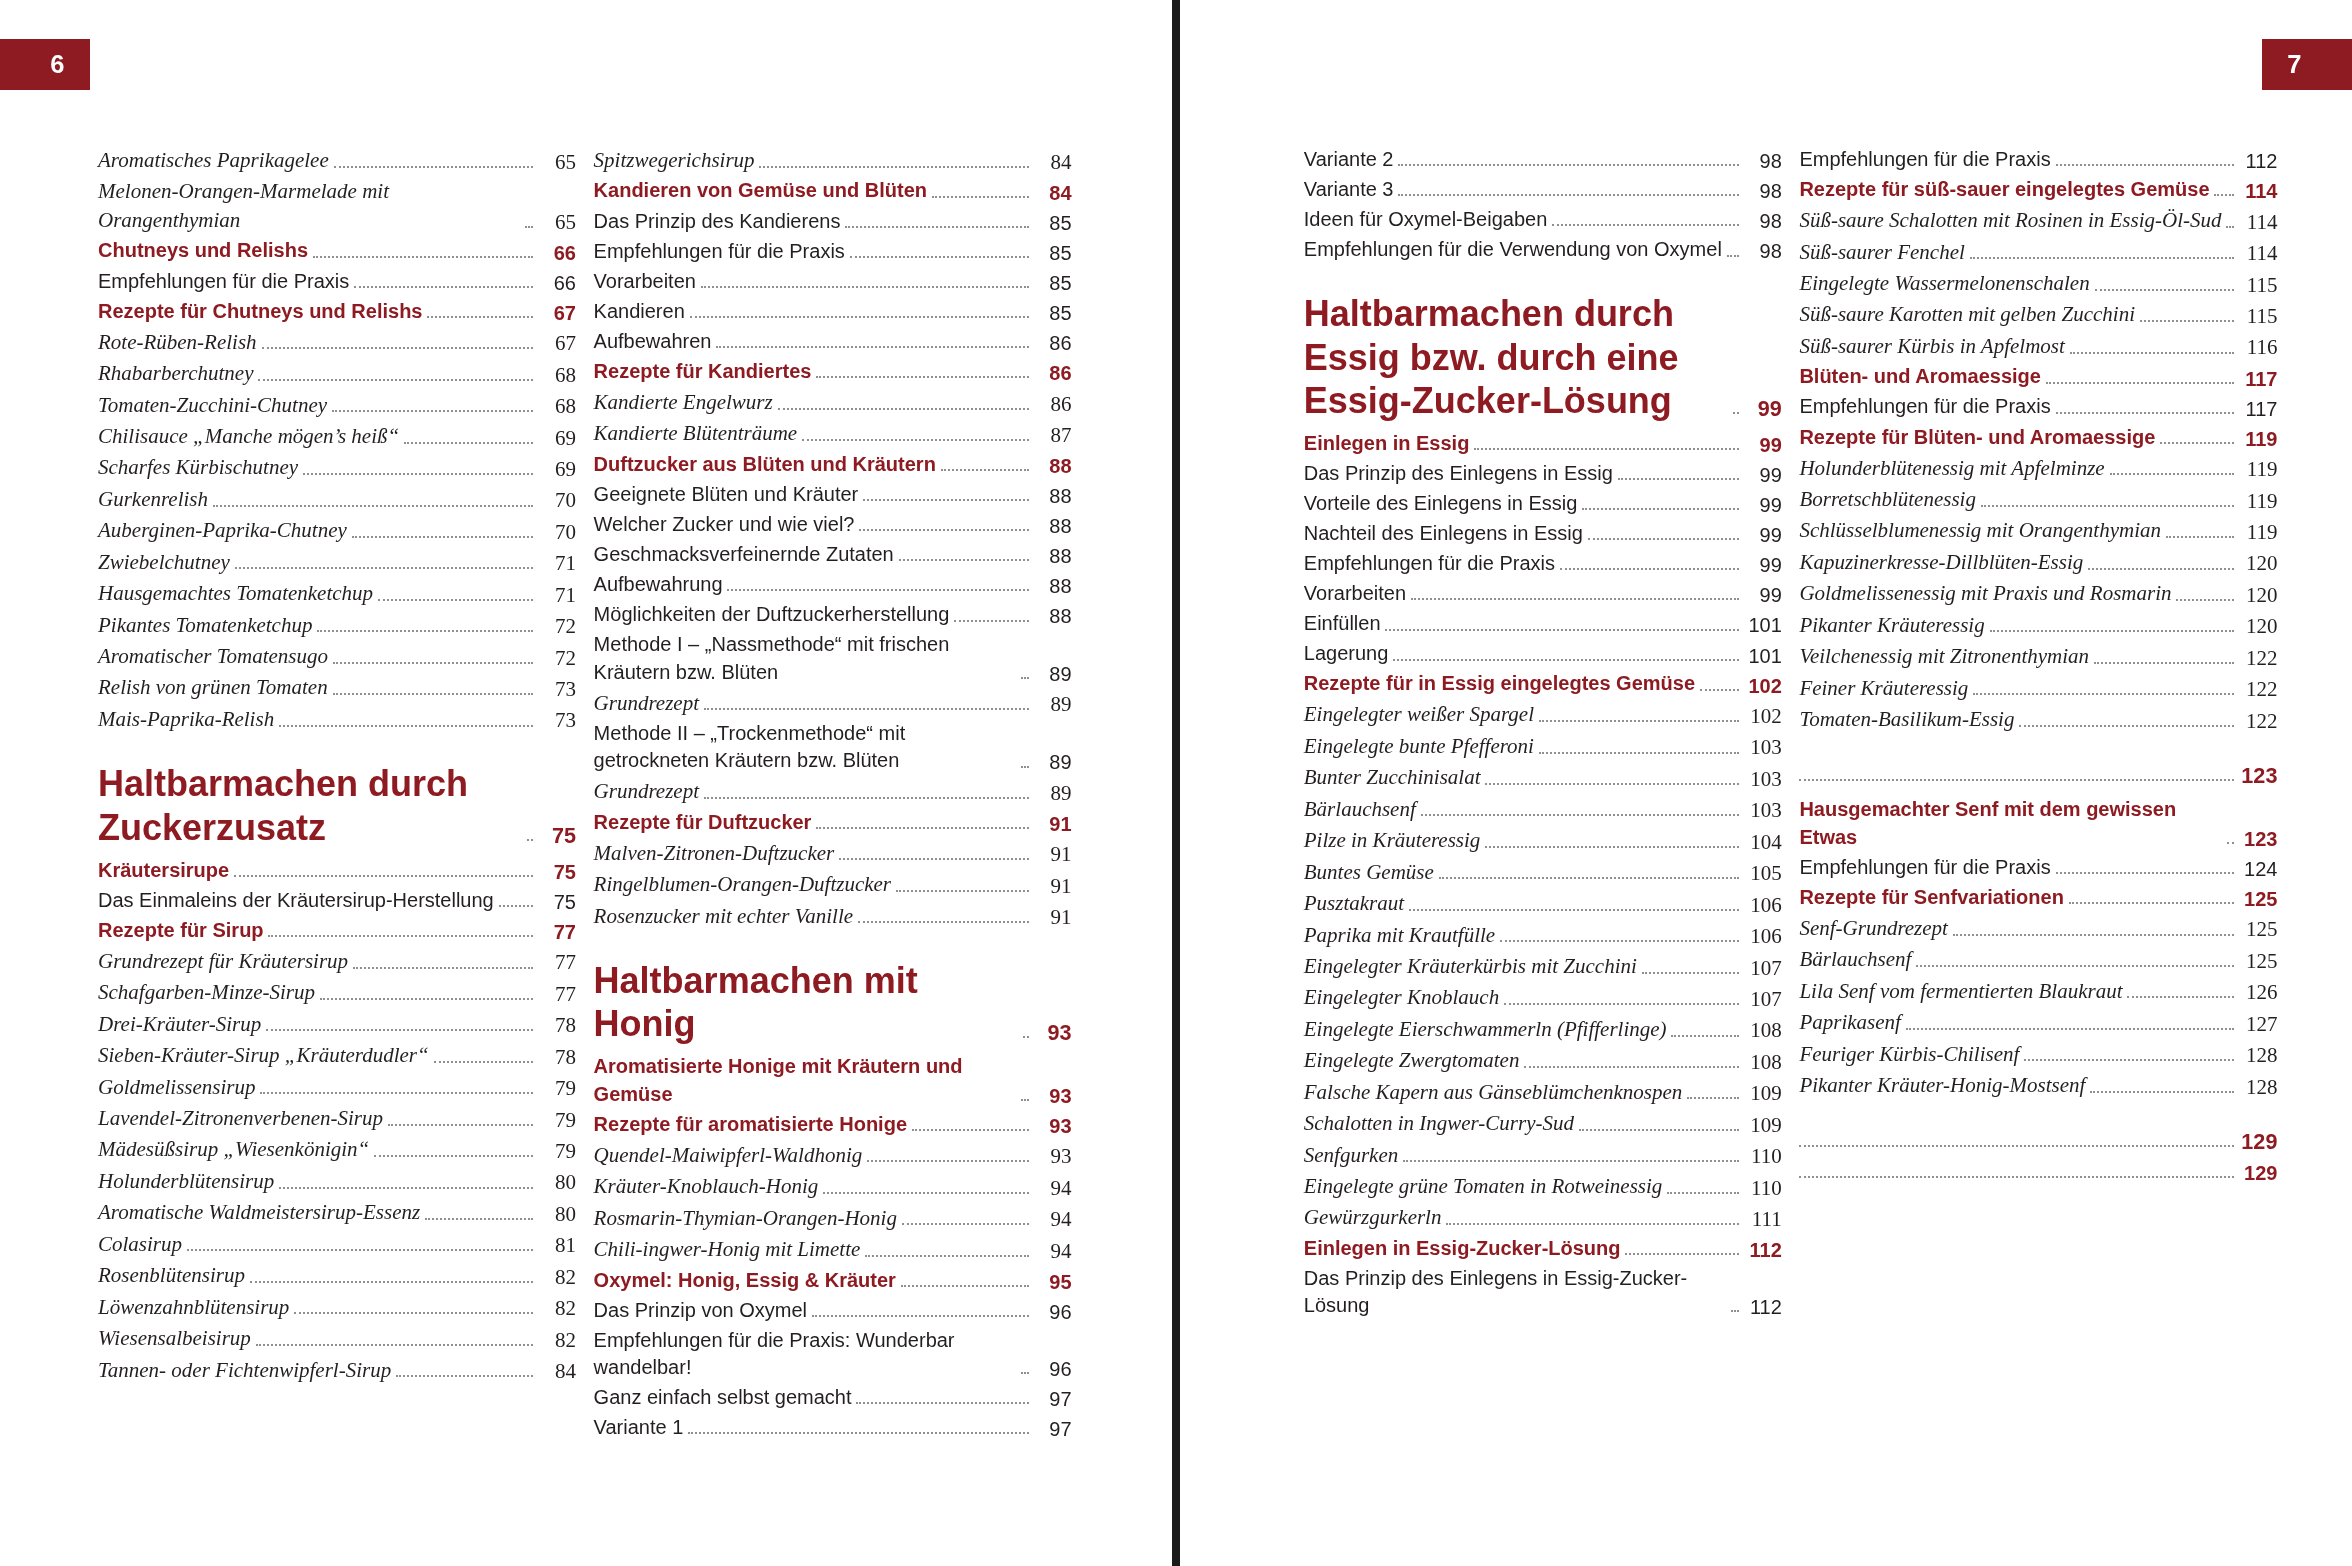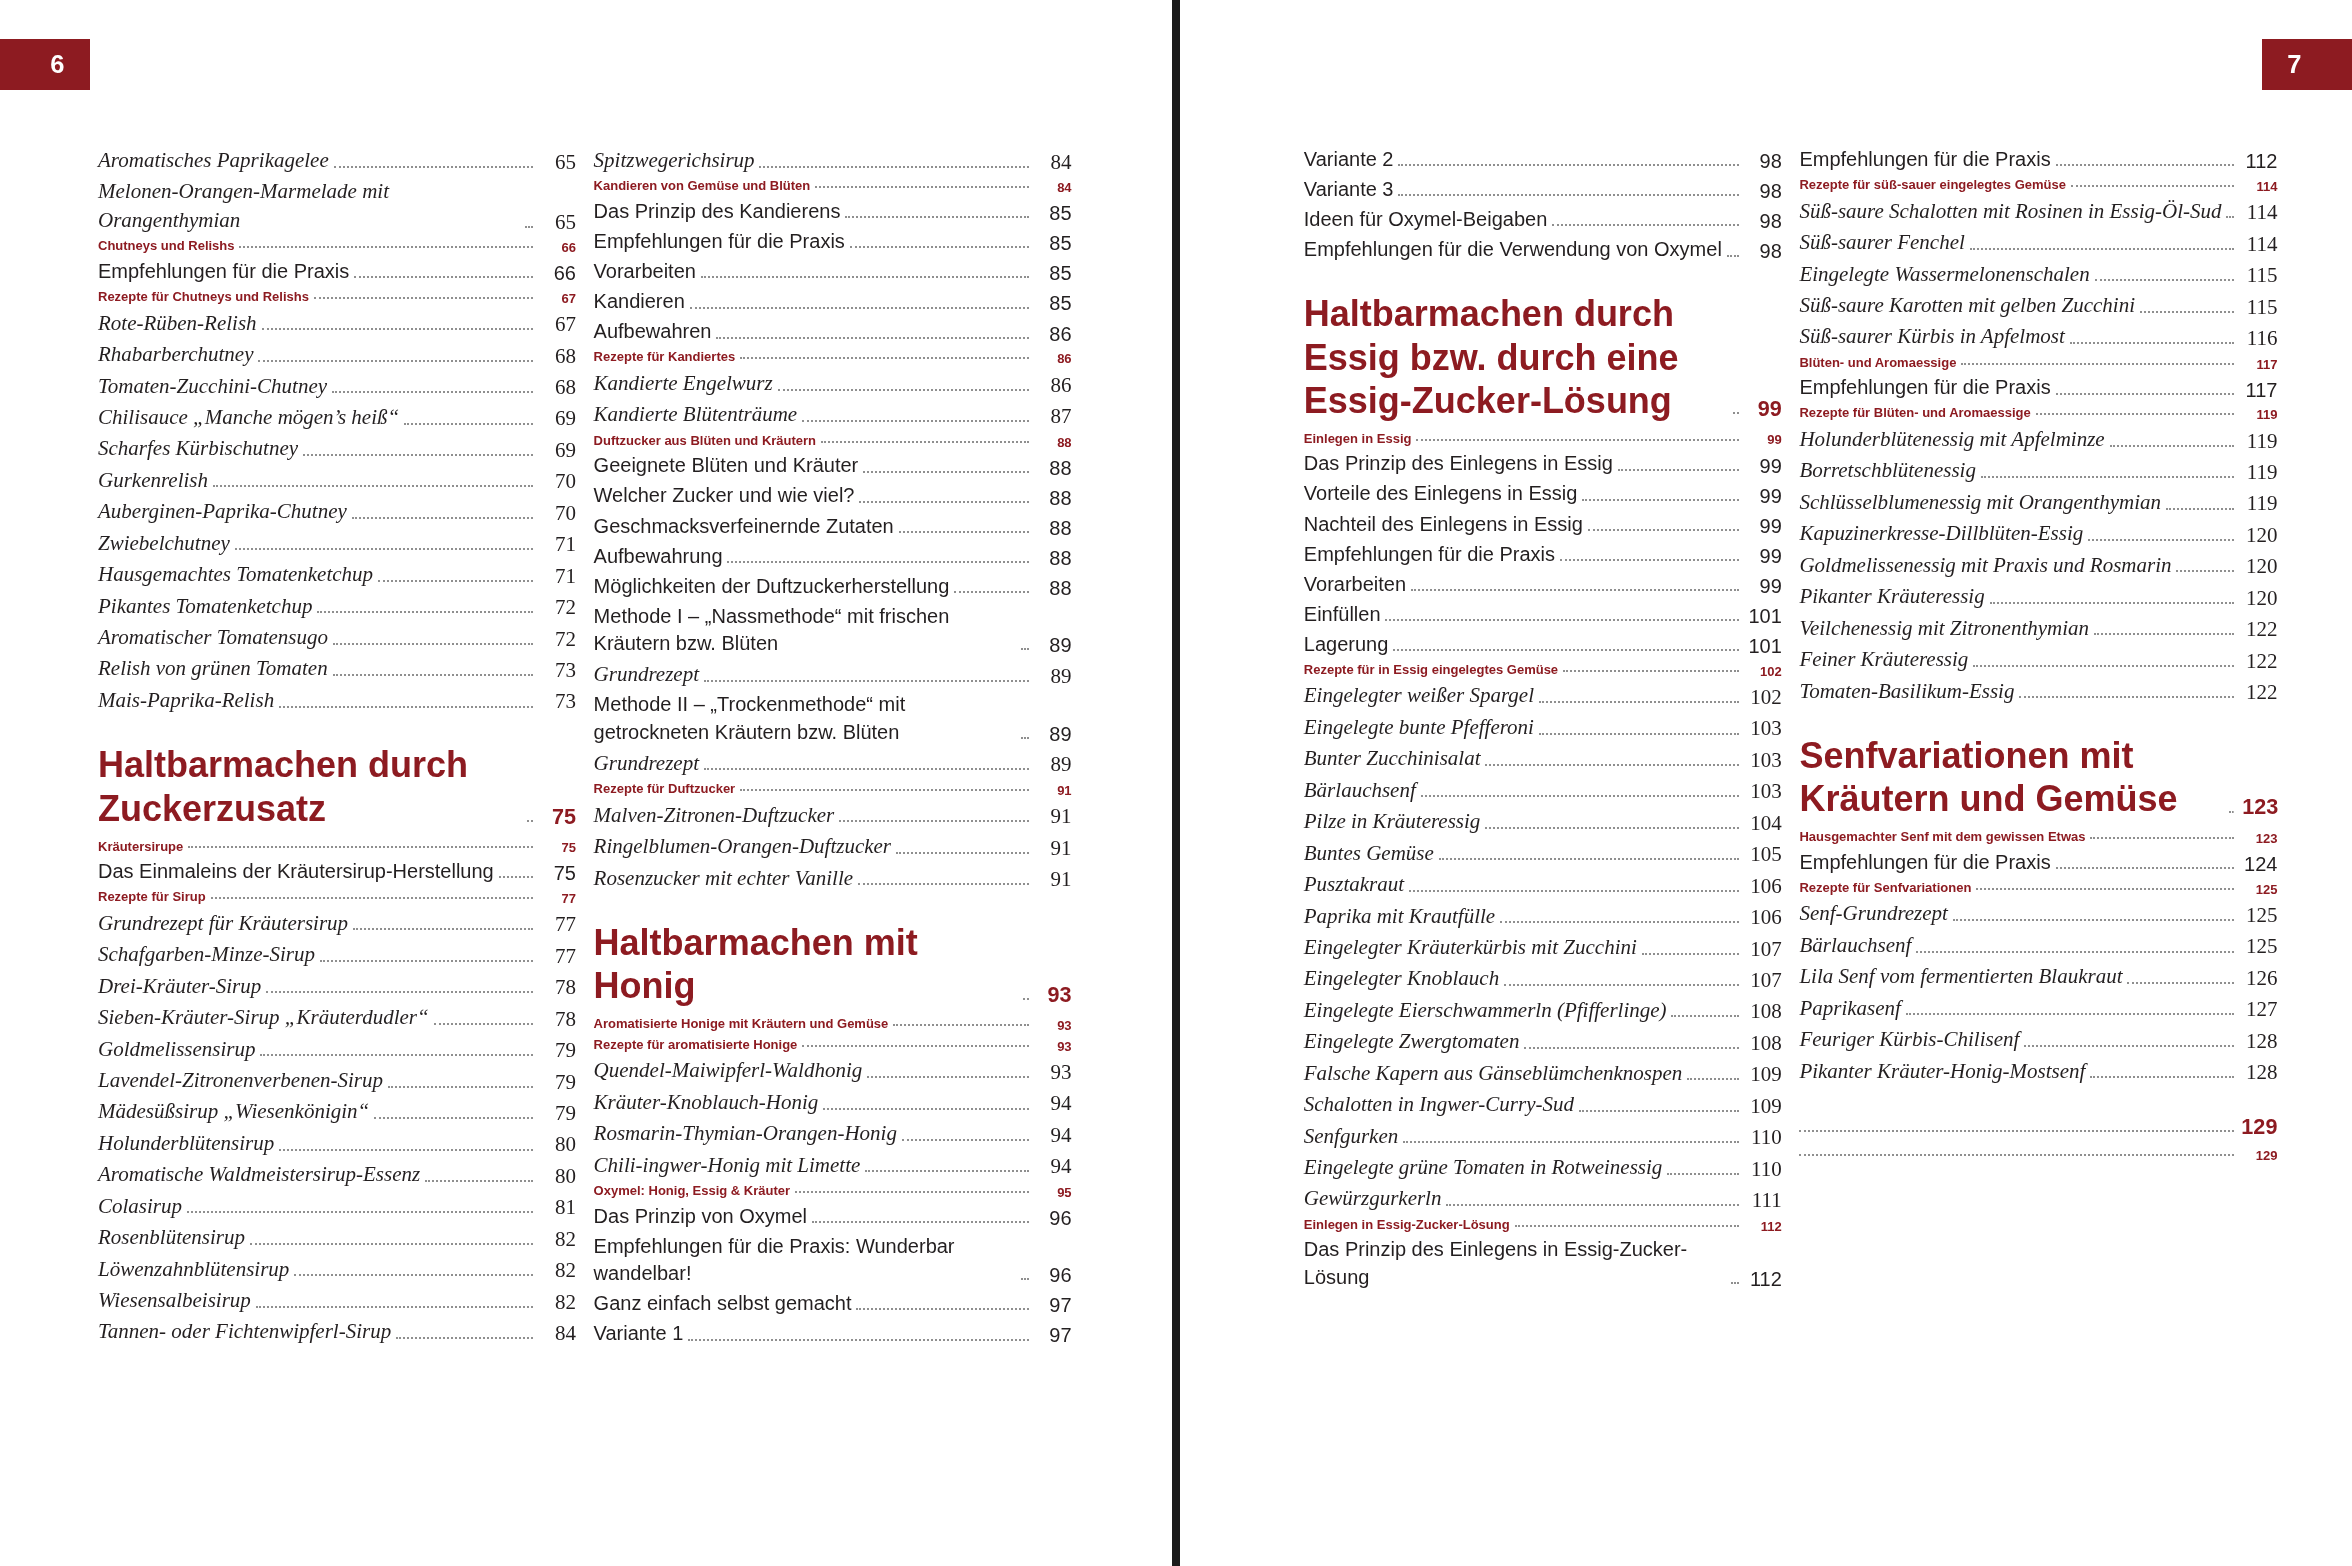--- a/index.html
+++ b/index.html
@@ -71,21 +71,21 @@
     font-size: 21px;
     color: #231f20;
     text-align: right;
     min-width: 43px;
     padding-left: 7.8px;
     white-space: nowrap;
   }
 
   
   .italic .txt { font-style: italic; }
-  .bold .txt, .bold .pg { font-family: "Liberation Sans", sans-serif; font-weight: bold; font-size: 13px; }
+  .bold .txt, .bold .pg { font-family: "Liberation Sans", sans-serif; font-weight: bold; font-size: 20px; }
   .red .txt, .red .pg { color: #8d1b21; }
   .red.bold .txt, .red.bold .pg { color: #8d1b21; }
   .plainsans .txt, .plainsans .pg { font-family: "Liberation Sans", sans-serif; font-size: 20px; }
 
   
   .head {
     display: flex;
     align-items: flex-end;
     width: 100%;
     margin-top: 29px;
@@ -751,21 +751,20 @@
             <span class="txt">Feiner Kräuteressig</span>
             <span class="dots"></span>
             <span class="pg">122</span>
           </div>
           <div class="row italic">
             <span class="txt">Tomaten-Basilikum-Essig</span>
             <span class="dots"></span>
             <span class="pg">122</span>
           </div>
           <div class="head">
-            <span class="txt">Senfvariationen mit Kräutern und Gemüse</span>
             <span class="dots"></span>
             <span class="pg">123</span>
           </div>
           <div class="row red bold">
             <span class="txt">Hausgemachter Senf mit dem gewissen Etwas</span>
             <span class="dots"></span>
             <span class="pg">123</span>
           </div>
           <div class="row plainsans">
             <span class="txt">Empfehlungen für die Praxis</span>

